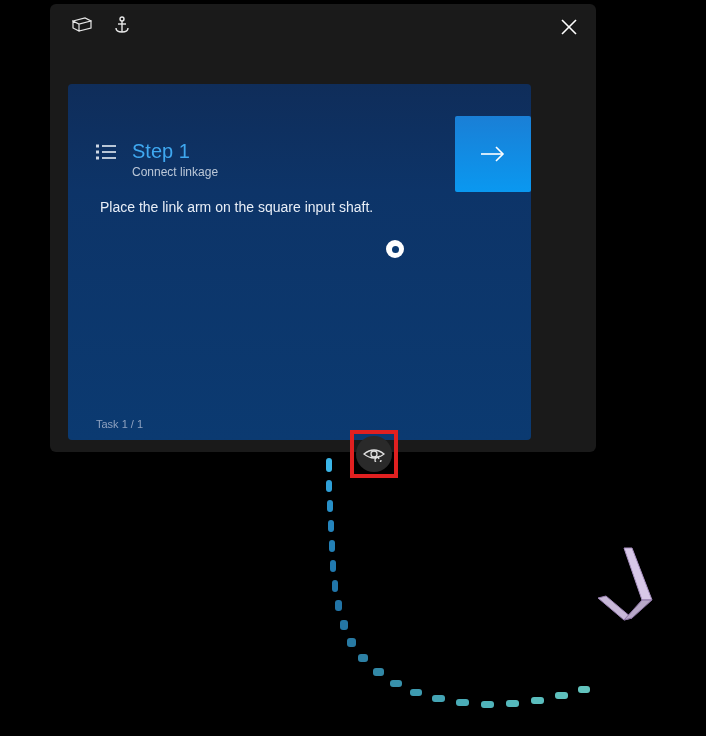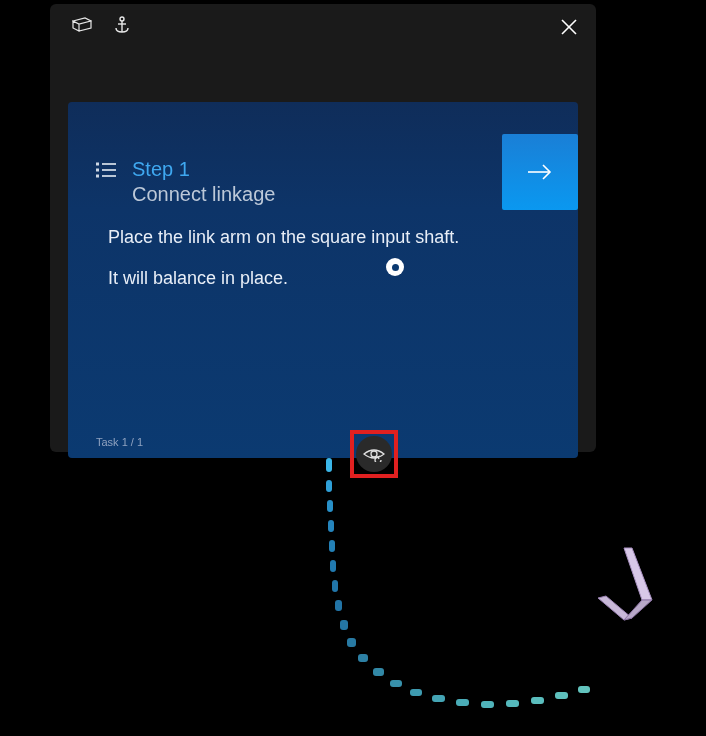--- a/index.html
+++ b/index.html
@@ -38,57 +38,57 @@
     color: #fff;
     cursor: pointer;
     display: flex;
     align-items: center;
     justify-content: center;
   }
   
   .content {
     position: absolute;
     left: 18px;
-    top: 98px;
-    width: 510px;
+    top: 80px;
+    width: 463px;
     height: 356px;
     background: linear-gradient(180deg, #0f2d5a 0%, #0d3468 30%, #0b3a71 100%);
     border-radius: 4px;
     padding: 24px 28px;
     color: #e8eef7;
   }
   
   .step-header {
     display: flex;
     align-items: flex-start;
     gap: 16px;
     margin-top: 32px;
     margin-bottom: 18px;
   }
   
   .list-icon { color: #cdd7e4; margin-top: 4px; }
   
   .step-title { color: #3fa8f0; font-size: 20px; font-weight: 400; margin-bottom: 2px; }
-  .step-subtitle { color: #bcc8d8; font-size: 20px; }
+  .step-subtitle { color: #bcc8d8; font-size: 12px; }
   
   .next-btn {
     position: absolute;
     right: 0px;
     top: 32px;
     width: 76px;
     height: 76px;
     background: linear-gradient(180deg, #1a7fd6 0%, #0a98f0 100%);
     display: flex;
     align-items: center;
     justify-content: center;
     cursor: pointer;
     border-radius: 2px;
   }
   
-  .body-text { font-size: 18px; line-height: 1.5; margin-left: 12px; margin-bottom: 14px; }
+  .body-text { font-size: 14px; line-height: 1.5; margin-left: 4px; margin-bottom: 14px; }
   
   .dot-marker {
     position: absolute;
     left: 318px;
     top: 156px;
     width: 18px;
     height: 18px;
     border-radius: 50%;
     background: #fff;
     display: flex;
@@ -181,21 +181,20 @@
     </div>
 
     <div class="next-btn">
       <svg width="28" height="20" viewBox="0 0 28 20">
         <line x1="2" y1="10" x2="24" y2="10" stroke="#fff" stroke-width="1.6"></line>
         <polyline points="17,3 24,10 17,17" fill="none" stroke="#fff" stroke-width="1.6"></polyline>
       </svg>
     </div>
 
     <div class="body-text">Place the link arm on the square input shaft.</div>
-    <div class="body-text">It will balance in place.</div>
 
     <div class="dot-marker"></div>
 
     <div class="task-counter">Task 1 / 1</div>
   </div>
 </div>
 
 <div class="follow-btn-highlight">
   <div class="follow-btn">
     <svg width="22" height="16" viewBox="0 0 22 16">

